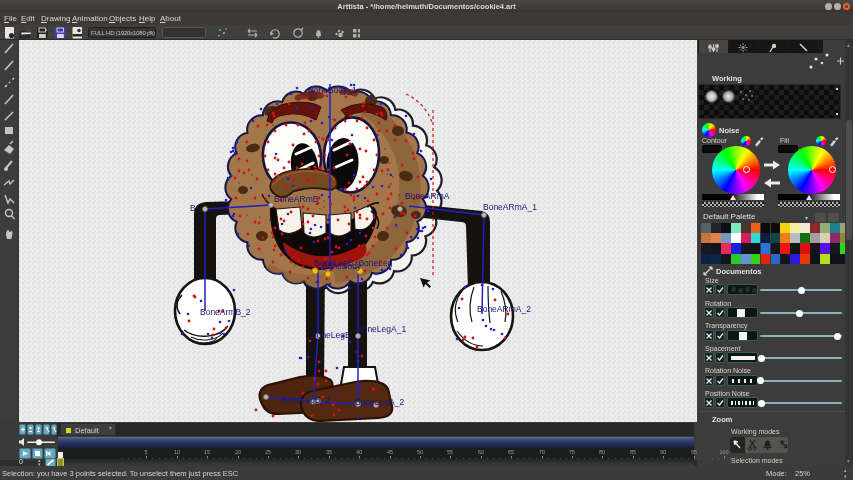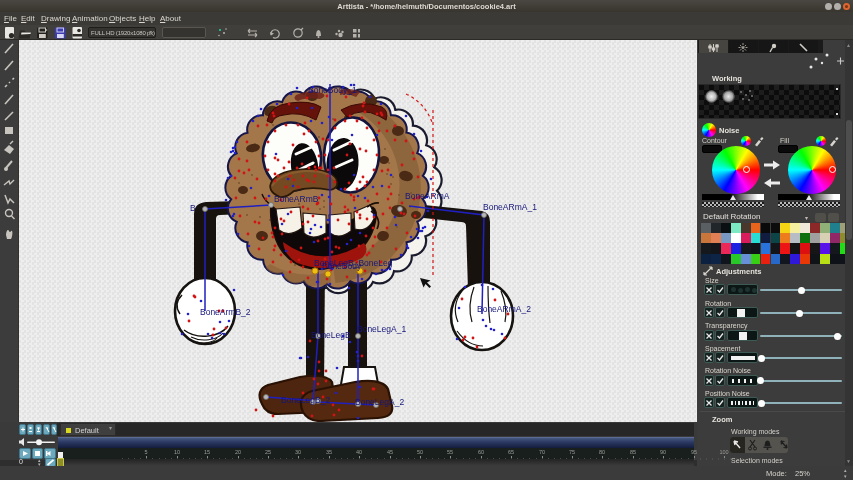--- a/index.html
+++ b/index.html
@@ -728,21 +728,21 @@
     </svg>
 <svg class="abs" style="left:66px;top:137px" width="18" height="12">
       <path d="M17 4.5H8V1.5L1 6l7 4.5V7.5h9z" fill="#ececec"></path>
     </svg>
 <div class="vbar" style="left:5px;top:154px"></div>
 <div class="vbar" style="left:81px;top:154px"></div>
 <div class="tri" style="left:33px;top:155px"></div>
 <div class="tri" style="left:109px;top:155px"></div>
 <div class="abar" style="left:5px;top:162px"></div>
 <div class="abar" style="left:81px;top:162px"></div>
-<div class="slab" style="left:6px;top:172px;font-size:8px;font-weight:normal;color:#e2dfd8">Default Rotation</div>
+<div class="slab" style="left:6px;top:172px;font-size:8px;font-weight:normal;color:#e2dfd8">Default Palette</div>
 <div class="abs" style="left:108px;top:174px;color:#c0bdb6;font-size:6px">▾</div>
 <div class="abs" style="left:118px;top:173px;width:11px;height:9px;background:#514f4a;border-radius:2px"></div>
 <div class="abs" style="left:131px;top:173px;width:11px;height:9px;background:#514f4a;border-radius:2px"></div>
 </div>
 <div style="position:absolute;left:701.0px;top:223.0px;width:9.9px;height:10.2px;background:#5a5f63"></div>
 <div style="position:absolute;left:710.9px;top:223.0px;width:9.9px;height:10.2px;background:#20262a"></div>
 <div style="position:absolute;left:720.9px;top:223.0px;width:9.9px;height:10.2px;background:#0a1012"></div>
 <div style="position:absolute;left:730.8px;top:223.0px;width:9.9px;height:10.2px;background:#7ce9c4"></div>
 <div style="position:absolute;left:740.7px;top:223.0px;width:9.9px;height:10.2px;background:#49362c"></div>
 <div style="position:absolute;left:750.6px;top:223.0px;width:9.9px;height:10.2px;background:#e8641c"></div>
@@ -796,21 +796,21 @@
 <div style="position:absolute;left:780.4px;top:253.6px;width:9.9px;height:10.2px;background:#12161e"></div>
 <div style="position:absolute;left:790.4px;top:253.6px;width:9.9px;height:10.2px;background:#3018d8"></div>
 <div style="position:absolute;left:800.3px;top:253.6px;width:9.9px;height:10.2px;background:#e83808"></div>
 <div style="position:absolute;left:810.2px;top:253.6px;width:9.9px;height:10.2px;background:#101418"></div>
 <div style="position:absolute;left:820.2px;top:253.6px;width:9.9px;height:10.2px;background:#b8e014"></div>
 <div style="position:absolute;left:830.1px;top:253.6px;width:9.9px;height:10.2px;background:#0e1218"></div>
 <div style="position:absolute;left:840.0px;top:253.6px;width:9.9px;height:10.2px;background:#10141a"></div>
 <svg class="abs" style="left:703px;top:266px" width="11" height="10">
     <path d="M1 9L9 1M9 1h-3M9 1v3M1 9h3M1 9V6" stroke="#d8d5ce" stroke-width="1.2" fill="none"></path>
   </svg>
-<div class="slab" style="left:716px;top:267px">Adjustments</div>
+<div class="slab" style="left:716px;top:267px">Documentos</div>
 <div class="alab" style="top:277px">Size</div>
 <div class="abtn" style="top:284px;left:704px">
     <svg width="8" height="9">
       <path d="M1.5 2.5L6.5 7.5M6.5 2.5L1.5 7.5" stroke="#e8e8e8" stroke-width="1.3"></path>
     </svg>
   </div>
 <div class="abtn ack" style="top:284px;left:715px">
     <svg width="8" height="9">
       <path d="M1.5 5L3.5 7L7 2.5" stroke="#e8e8e8" stroke-width="1.3" fill="none"></path>
     </svg>
@@ -1116,15 +1116,16 @@
 <div class="abs" style="left:0px;top:460px;width:697px;height:6px;background:#2e2e2e;position:absolute"></div>
 <div class="abs" style="left:57px;top:459px;width:637px;height:8px;background:linear-gradient(#232323,#3f3f3f);position:absolute"></div>
 <div class="abs" style="left:19px;top:458px;color:#e0e0e0;font-size:7px;position:absolute">0</div>
 <div class="abs" style="left:38px;top:459px;color:#b0b0b0;font-size:5px;line-height:3.5px;position:absolute">▴<br>▾</div>
 <div class="tealbtn" style="left:45px;top:458px;width:11px;height:9px"></div>
 <svg class="abs" style="left:45px;top:458px;position:absolute" width="11" height="9">
     <path d="M2.5 7L8.5 1.8" stroke="#fff" stroke-width="1.7"></path>
   </svg>
 <div class="abs" style="left:57px;top:458px;width:7px;height:9px;background:#8f8f28;border:1px solid #c8c850;position:absolute"></div>
 <div class="statusbar">
+    <span style="position:absolute;left:2px;top:3px">Selection: you have 3 points selected. To unselect them just press ESC</span>
 <span style="position:absolute;left:766px;top:3px">Mode:</span>
     <span style="position:absolute;left:795px;top:3px">25%</span>
 <span style="position:absolute;left:844px;top:1px;color:#b0b0b0;font-size:5px">▴<br>▾</span>
   </div>
 </body></html>

